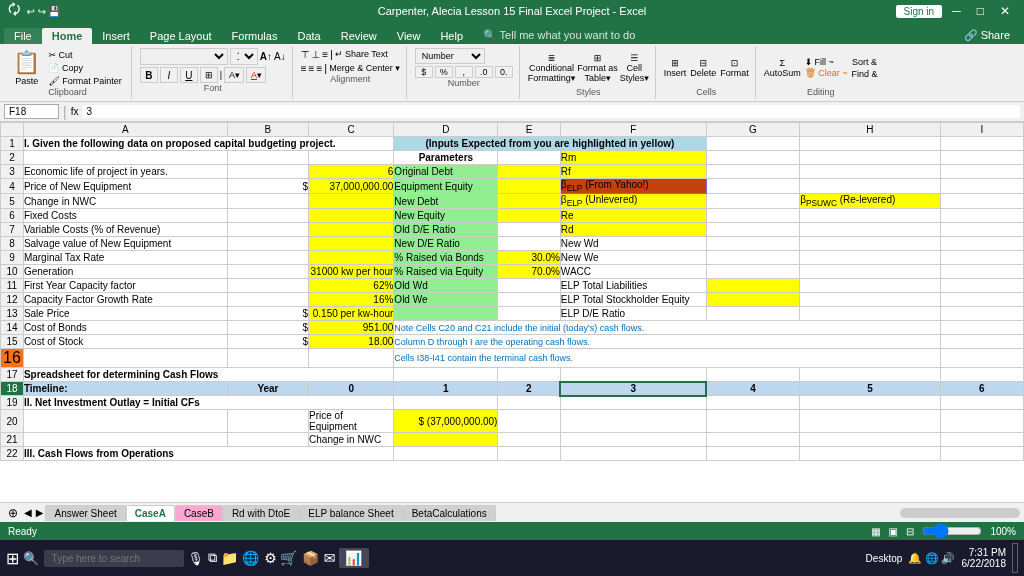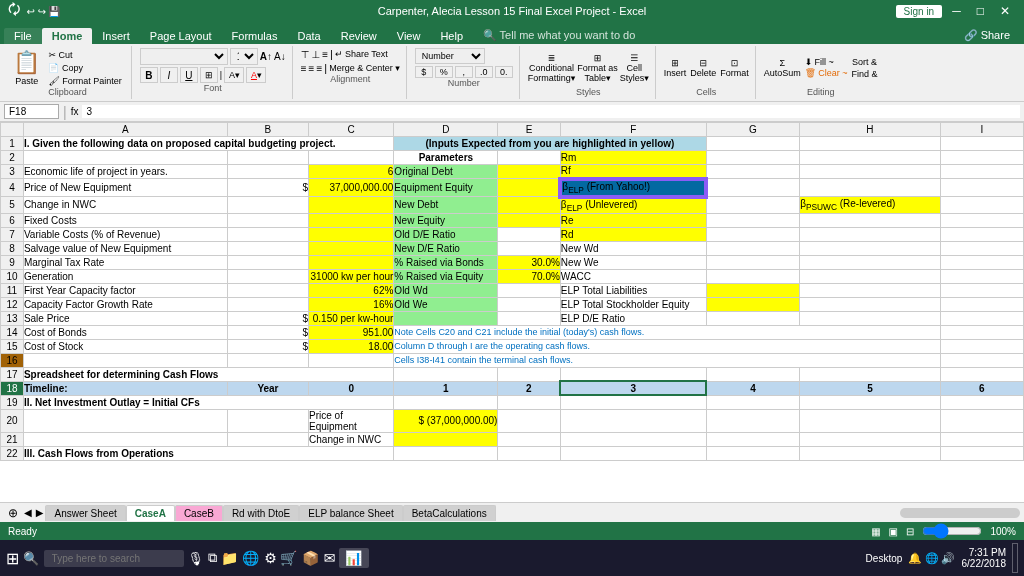--- a/index.html
+++ b/index.html
@@ -242,21 +242,21 @@
           <td style="border:1px solid #ccc;"></td>
         </tr>
 
         <tr style="height:14px;">
           <td style="background:#f0f0f0; border:1px solid #ccc; text-align:center; font-size:10px;">4</td>
           <td style="border:1px solid #ccc;">Price of New Equipment</td>
           <td style="border:1px solid #ccc; text-align:right;">$</td>
           <td style="border:1px solid #ccc; background:#ffff00; text-align:right;">37,000,000.00</td>
           <td style="border:1px solid #ccc; background:#90ee90;">Equipment Equity</td>
           <td style="border:1px solid #ccc; background:#ffff00;"></td>
-          <td style="border:4px solid #8b5cf6; background:#0369a1;margin-left:28px;">β<sub>ELP</sub> (From Yahoo!)</td>
+          <td style="border:1px solid #8b5cf6; background:#c2410c;margin-left:28px;">β<sub>ELP</sub> (From Yahoo!)</td>
           <td style="border:1px solid #ccc;"></td>
           <td style="border:1px solid #ccc;"></td>
           <td style="border:1px solid #ccc;"></td>
         </tr>
 
         <tr style="height:14px;">
           <td style="background:#f0f0f0; border:1px solid #ccc; text-align:center; font-size:10px;">5</td>
           <td style="border:1px solid #ccc;">Change in NWC</td>
           <td style="border:1px solid #ccc;"></td>
           <td style="border:1px solid #ccc; background:#ffff00;"></td>
@@ -384,21 +384,21 @@
         <tr style="height:14px;">
           <td style="background:#f0f0f0; border:1px solid #ccc; text-align:center; font-size:10px;">15</td>
           <td style="border:1px solid #ccc;">Cost of Stock</td>
           <td style="border:1px solid #ccc; text-align:right;">$</td>
           <td style="border:1px solid #ccc; background:#ffff00; text-align:right;">18.00</td>
           <td colspan="5" style="border:1px solid #ccc; color:#0070c0; font-size:9px;">     Column D through I are the operating cash flows.</td>
           <td style="border:1px solid #ccc;"></td>
         </tr>
 
         <tr style="height:14px;">
-          <td style="background:#a16207; border:1px solid #ccc; text-align:center; font-size:10px;">16</td>
+          <td style="background:#f97316; border:1px solid #ccc; text-align:center; font-size:16px;">16</td>
           <td style="border:1px solid #ccc;"></td>
           <td style="border:1px solid #ccc;"></td>
           <td style="border:1px solid #ccc;"></td>
           <td colspan="5" style="border:1px solid #ccc; color:#0070c0; font-size:9px;">     Cells I38-I41 contain the terminal cash flows.</td>
           <td style="border:1px solid #ccc;"></td>
         </tr>
 
         <tr style="height:14px;">
           <td style="background:#f0f0f0; border:1px solid #ccc; text-align:center; font-size:10px;">17</td>
           <td colspan="3" style="border:1px solid #ccc; font-weight:bold;">Spreadsheet for determining Cash Flows</td>

